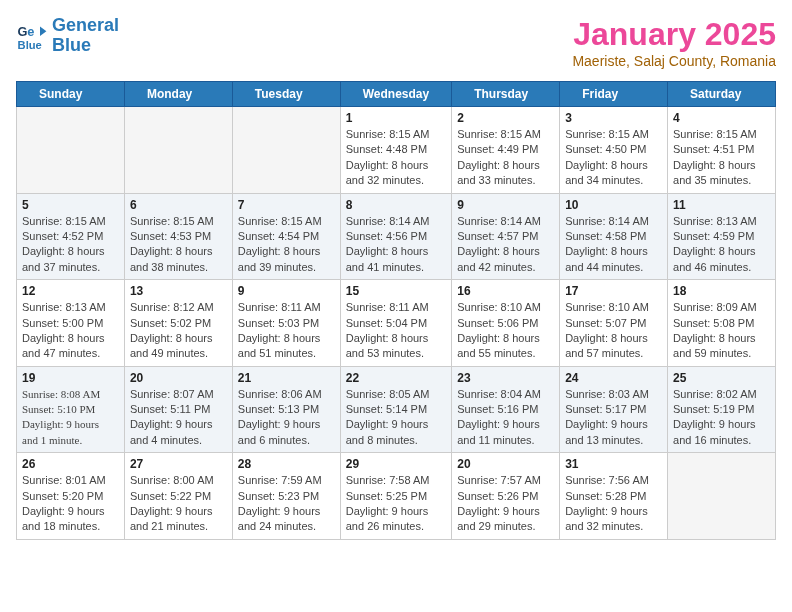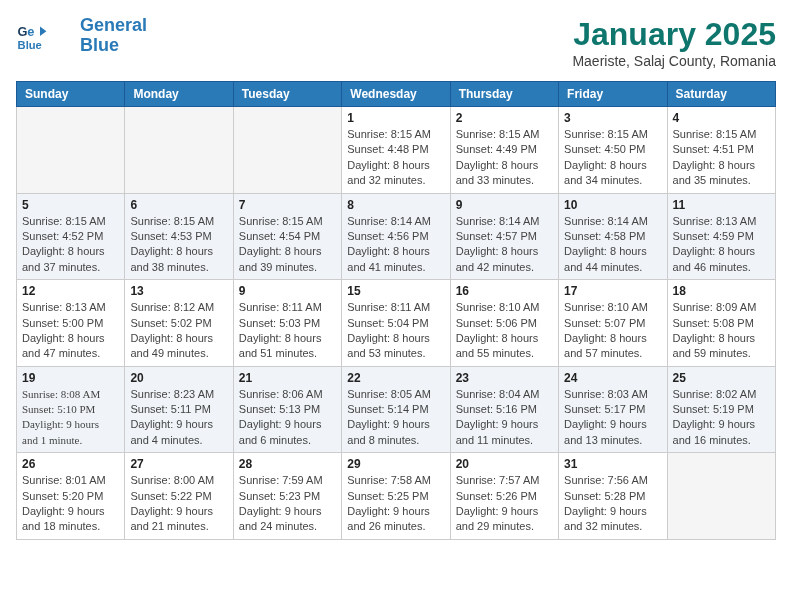--- a/index.html
+++ b/index.html
@@ -19,52 +19,51 @@
     .logo {
       display: flex;
       align-items: center;
       gap: 4px;
     }
     .logo-text {
       font-size: 18px;
       font-weight: bold;
       color: #1a3a5c;
       line-height: 1.1;
-      margin-left: 28px;
     }
     .logo-text span {
       color: #2a7ab8;
     }
     .logo-icon {
       width: 32px;
       height: 32px;
     }
     .title-block {
       text-align: right;
     }
     .month-title {
       font-size: 32px;
       font-weight: bold;
-      color: #0f766e;
+      color: #ec4899;
     }
     .subtitle {
       font-size: 14px;
-      color: #404040;
+      color: #a16207;
     }
     .calendar {
       width: 100%;
       border-collapse: collapse;
       border: 1px solid #ccc;
     }
     .calendar th {
       background: #2a7ab8;
       color: #fff;
       font-size: 12px;
       font-weight: bold;
-      padding: 5px 8px;
+      padding: 5px 22px;
       text-align: left;
       border: 1px solid #1a5a98;
     }
     .calendar td {
       vertical-align: top;
       border: 1px solid #ccc;
       padding: 4px 5px;
       width: 108px;
       min-height: 80px;
       background: #fff;
@@ -263,21 +262,21 @@
       <tr class="row-alt">
         <td>
           <div class="day-number">19</div>
           <div class="day-info" style="white-space: pre-line; font-family: Liberation Serif, serif;">Sunrise: 8:08 AM
 Sunset: 5:10 PM
 Daylight: 9 hours
 and 1 minute.</div>
         </td>
         <td>
           <div class="day-number">20</div>
-          <div class="day-info" style="white-space: pre-line;">Sunrise: 8:23 AM
+          <div class="day-info" style="white-space: pre-line;">Sunrise: 8:07 AM
 Sunset: 5:11 PM
 Daylight: 9 hours
 and 4 minutes.</div>
         </td>
         <td>
           <div class="day-number">21</div>
           <div class="day-info" style="white-space: pre-line;">Sunrise: 8:06 AM
 Sunset: 5:13 PM
 Daylight: 9 hours
 and 6 minutes.</div>

